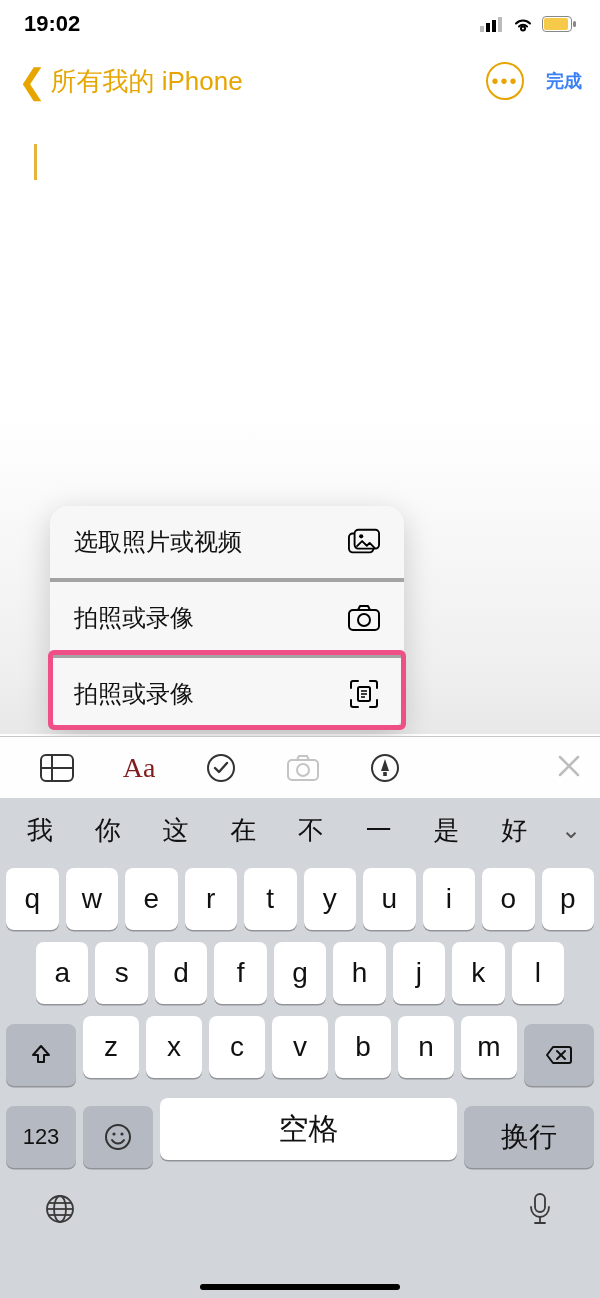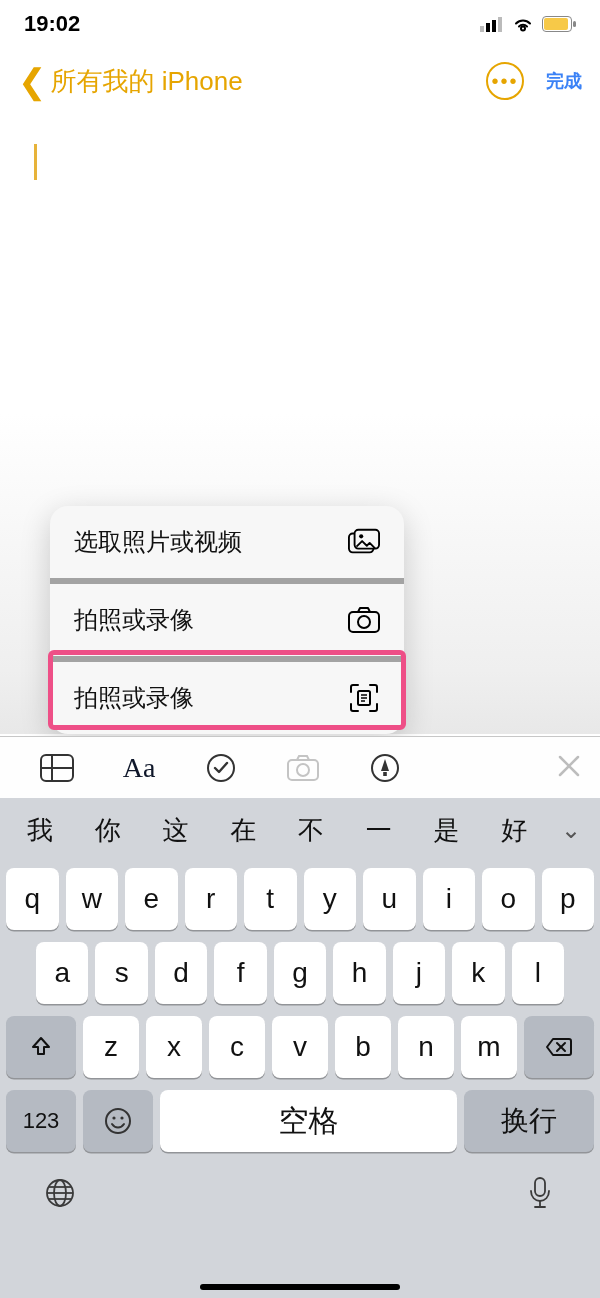--- a/index.html
+++ b/index.html
@@ -21,42 +21,42 @@
   .more-btn { width: 38px; height: 38px; border: 2.5px solid #e6a500; border-radius: 50%; display: flex; align-items: center; justify-content: center; color: #e6a500; font-size: 20px; letter-spacing: 2px; }
   .done-btn { color: #3b82f6; font-size: 18px; font-weight: 700; }
 
   
   .note-area { position: relative; height: 620px; padding: 30px 34px; }
   .cursor { width: 3px; height: 36px; background: #e7b33a; display: inline-block; }
   .note-gradient { position: absolute; left:0; right:0; bottom:0; height: 320px; background: linear-gradient(to bottom, #fff, #efefef 80%, #e8e8e8 100%); pointer-events:none;}
 
   
   .popup { position: absolute; left: 50px; top: 506px; width: 354px; background: #f7f7f7; border-radius: 18px; box-shadow: 0 8px 30px rgba(0,0,0,0.18); overflow: hidden; }
-  .popup-row { display: flex; align-items: center; justify-content: space-between; padding: 20px 24px; font-size: 24px; color: #111; border-bottom: 6px solid #a3a3a3; }
+  .popup-row { display: flex; align-items: center; justify-content: space-between; padding: 20px 24px; font-size: 24px; color: #111; border-bottom: 4px solid #a3a3a3; }
   .popup-row:last-child { border-bottom: none; }
   .popup-icon { width: 32px; height: 28px; display:flex; align-items:center; justify-content:center;}
   .highlight { position: absolute; border: 5px solid #ee4f87; border-radius: 6px; pointer-events:none; }
 
   
   .kb-toolbar { position: absolute; left:0; right:0; top: 736px; height: 62px; background: #fefefe; border-top: 1px solid #c7c7c7; display:flex; align-items:center; padding: 0 20px; gap: 8px;}
-  .tb-item { flex:0 0 auto; width: 74px; height: 46px; display:flex; align-items:center; justify-content:center; color:#0f172a;}
+  .tb-item { flex:0 0 auto; width: 74px; height: 46px; display:flex; align-items:center; justify-content:center; color:#7f1d1d;}
   .tb-item.disabled { color:#bdbdbd; }
   .tb-spacer { flex:1; }
   .tb-close { color:#bdbdbd; font-size:28px;}
 
   
   .keyboard { position:absolute; left:0; right:0; top:798px; bottom:0; background:#d2d5da; display:flex; flex-direction:column;}
   .cand-row { height: 64px; display:flex; align-items:center; padding:0 6px;}
   .cand { flex:1; text-align:center; font-size:26px; color:#111;}
   .cand-toggle { width:46px; text-align:center; font-size:24px; color:#555;}
   .key-rows { padding: 6px; display:flex; flex-direction:column; gap:12px;}
   .krow { display:flex; gap:7px; justify-content:center;}
   .key { background:#fff; border-radius:8px; box-shadow:0 1.5px 0 rgba(0,0,0,0.3); height:62px; display:flex; align-items:center; justify-content:center; font-size:28px; color:#111; flex:1;}
   .krow.r2 { padding: 0 30px;}
-  .key-fn { background:#b5bac2; }
+  .key-fn { background:#b5bac2;margin-top:8px; }
   .key-shift { width:70px; flex:0 0 70px;}
   .key-del { width:70px; flex:0 0 70px;}
   .key-123 { width:70px; flex:0 0 70px; font-size:22px;}
   .key-emoji { width:70px; flex:0 0 70px; font-size:28px;}
   .key-space { flex:1; font-size:30px;}
   .key-return { width:130px; flex:0 0 130px; font-size:28px;}
   .bottom-bar { height:70px; display:flex; align-items:center; justify-content:space-between; padding:0 40px;}
   .globe, .mic { width:40px; height:40px; display:flex; align-items:center; justify-content:center; color:#3a3a3a;}
   .home-ind { position:absolute; bottom:8px; left:50%; transform:translateX(-50%); width:200px; height:6px; background:#000; border-radius:4px;}
 </style>

